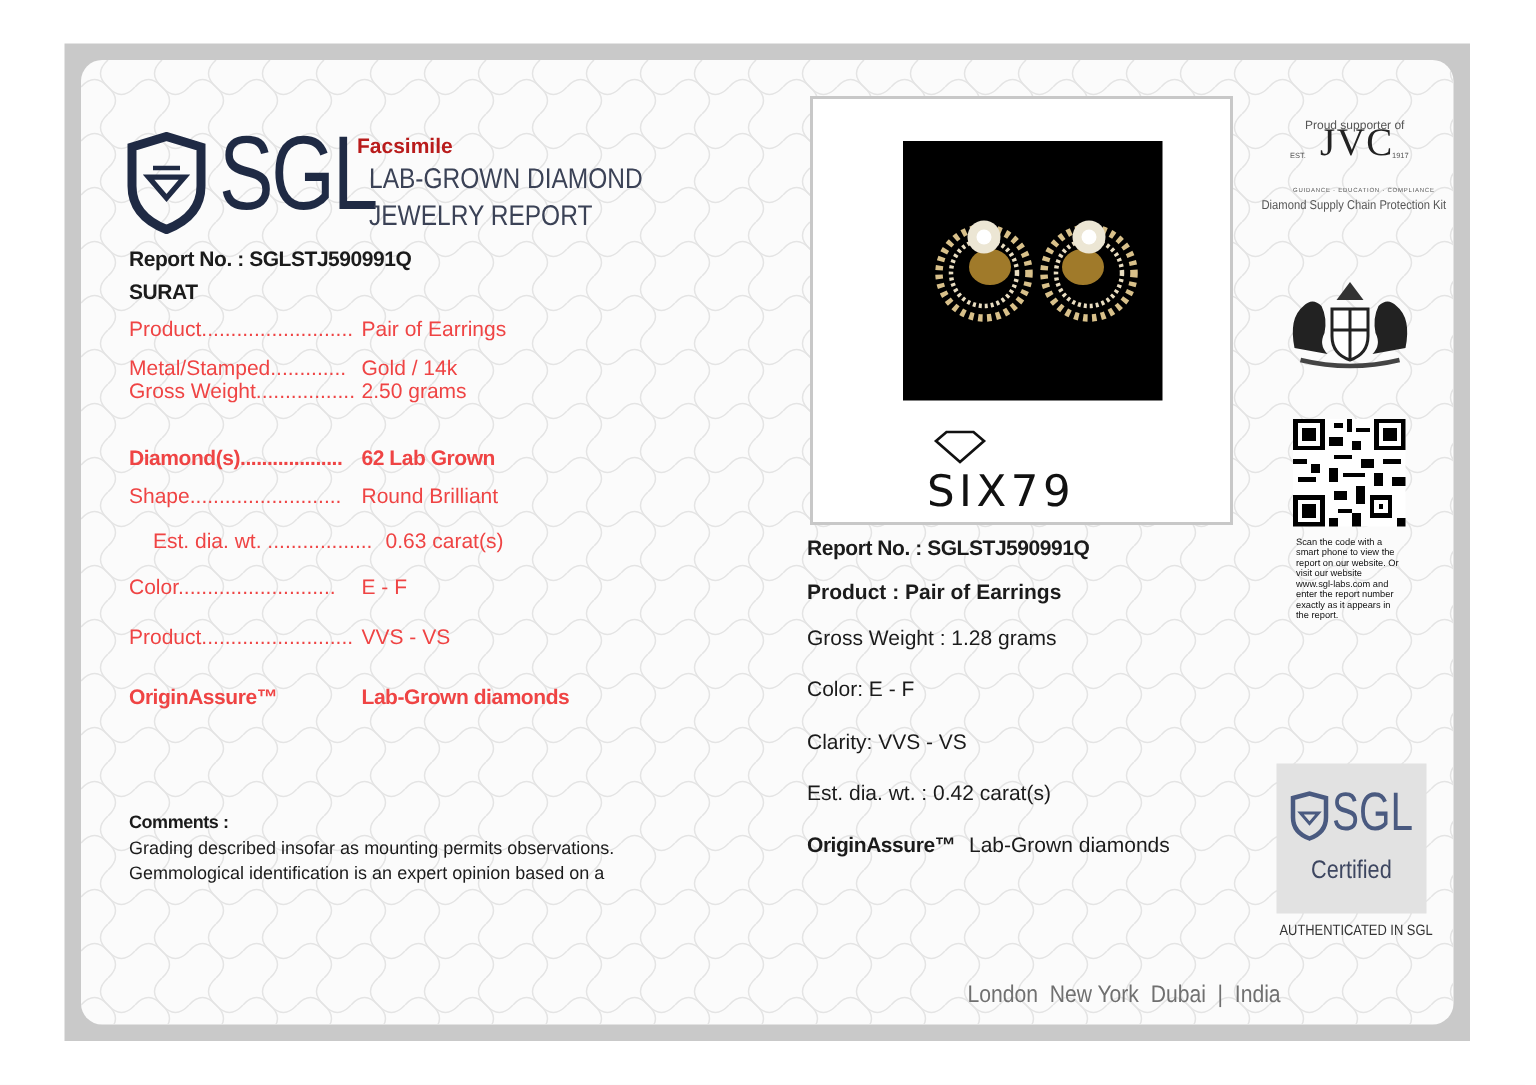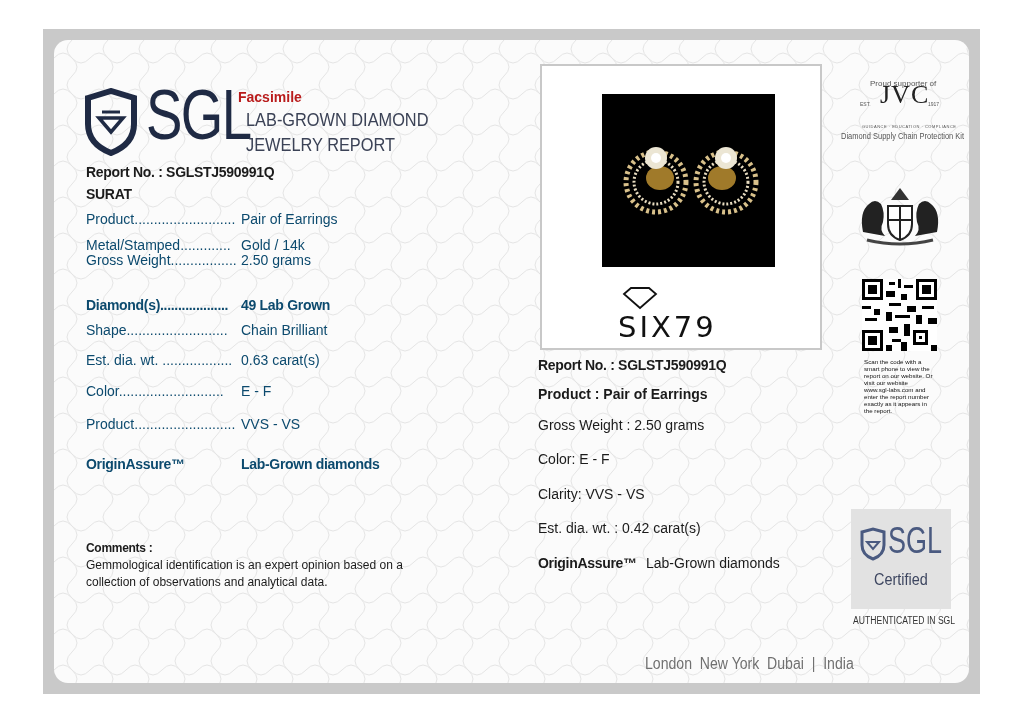--- a/index.html
+++ b/index.html
@@ -10,21 +10,21 @@
   .abs { position:absolute; }
 
   
   .logo-shield { left:80px; top:88px; width:62px; height:68px; }
   .logo-sgl { left:146px; top:80px; font-family:"Liberation Sans", sans-serif; font-size:70px; color:#1f2a44; letter-spacing:-2px; transform:scaleX(0.78); transform-origin:left top; line-height:1; }
   .facsimile { left:238px; top:89px; font-size:14px; font-weight:bold; color:#b91c1c; font-family:"Liberation Sans", sans-serif; }
   .report-title { left:246px; top:107px; font-family:"Liberation Sans", sans-serif; font-size:19px; color:#3b4256; line-height:25px; transform:scaleX(0.86); transform-origin:left top; }
 
   .txt { font-family:"Liberation Sans", sans-serif; font-size:14px; color:#1b1b1b; white-space:nowrap; }
   .bold { font-weight:bold; letter-spacing:-0.3px; }
-  .row { position:absolute; left:86px; font-family:"Liberation Sans", sans-serif; font-size:14px; color:#0c4a6e; white-space:nowrap; }
+  .row { position:absolute; left:86px; font-family:"Liberation Sans", sans-serif; font-size:14px; color:#ef4444; white-space:nowrap; }
   .row .lbl { display:inline-block; }
   .row .val { position:absolute; left:155px; }
   .comments { left:86px; top:540px; font-family:"Liberation Sans", sans-serif; font-size:12px; line-height:17px; color:#1b1b1b; width:330px; }
 
   
   .photo-box { left:540px; top:64px; width:282px; height:286px; background:#ffffff; border:2px solid #c8c8c8; box-sizing:border-box; }
   .photo { left:602px; top:94px; width:173px; height:173px; background:#000; }
   .six79-icon { left:622px; top:286px; width:36px; height:24px; }
   .six79 { left:618px; top:310px; font-family:"DejaVu Sans", sans-serif; font-size:29px; letter-spacing:3px; color:#111; }
 
@@ -81,42 +81,42 @@
 <div class="row" style="top:211px;">
   <span class="lbl">Product..........................</span><span class="val">Pair of Earrings</span>
 </div>
 <div class="row" style="top:237px;">
   <span class="lbl">Metal/Stamped.............</span><span class="val">Gold / 14k</span>
 </div>
 <div class="row" style="top:252px;">
   <span class="lbl">Gross Weight.................</span><span class="val">2.50 grams</span>
 </div>
 <div class="row bold" style="top:297px;">
-  <span class="lbl">Diamond(s)...................</span><span class="val">49 Lab Grown</span>
+  <span class="lbl">Diamond(s)...................</span><span class="val">62 Lab Grown</span>
 </div>
 <div class="row" style="top:322px;">
-  <span class="lbl">Shape..........................</span><span class="val">Chain Brilliant</span>
-</div>
-<div class="row" style="top:352px;">
+  <span class="lbl">Shape..........................</span><span class="val">Round Brilliant</span>
+</div>
+<div class="row" style="top:352px;margin-left:16px;">
   <span class="lbl">Est. dia. wt. ..................</span><span class="val">0.63 carat(s)</span>
 </div>
 <div class="row" style="top:383px;">
   <span class="lbl">Color...........................</span><span class="val">E - F</span>
 </div>
 <div class="row" style="top:416px;">
   <span class="lbl">Product..........................</span><span class="val">VVS - VS</span>
 </div>
 <div class="row bold" style="top:456px;">
   <span class="lbl">OriginAssure™</span><span class="val">Lab-Grown diamonds</span>
 </div>
 
 <div class="abs comments">
   <div class="bold" style="font-size:12px;">Comments :</div>
+  <div>Grading described insofar as mounting permits observations.</div>
   <div>Gemmological identification is an expert opinion based on a</div>
-  <div>collection of observations and analytical data.</div>
 </div>
 
 <div class="abs photo-box"></div>
 <div class="abs photo" title="Pair of gold earrings with lab-grown diamonds">
   <svg width="173" height="173" viewBox="0 0 173 173">
     <g>
       <circle cx="54" cy="88" r="30" fill="none" stroke="#d8c08a" stroke-width="5" stroke-dasharray="3 3"></circle>
       <circle cx="54" cy="88" r="22" fill="none" stroke="#e8dcc0" stroke-width="3" stroke-dasharray="2 2"></circle>
       <ellipse cx="58" cy="84" rx="14" ry="12" fill="#a07a2a"></ellipse>
       <circle cx="54" cy="64" r="11" fill="#ece6d4"></circle>
@@ -131,21 +131,21 @@
     </g>
   </svg>
 </div>
 <svg class="abs six79-icon" viewBox="0 0 36 24">
   <path d="M2 8 L9 2 L27 2 L34 8 L18 22 Z" fill="none" stroke="#111" stroke-width="1.8"></path>
 </svg>
 <div class="abs six79">SIX79</div>
 
 <div class="rtxt bold" style="top:357px;">Report No. : SGLSTJ590991Q</div>
 <div class="rtxt" style="top:386px;font-weight:bold;">Product : Pair of Earrings</div>
-<div class="rtxt" style="top:417px;">Gross Weight : 2.50 grams</div>
+<div class="rtxt" style="top:417px;">Gross Weight : 1.28 grams</div>
 <div class="rtxt" style="top:451px;">Color: E - F</div>
 <div class="rtxt" style="top:486px;">Clarity: VVS - VS</div>
 <div class="rtxt" style="top:520px;">Est. dia. wt. : 0.42 carat(s)</div>
 <div class="rtxt bold" style="top:555px;">OriginAssure™</div>
 <div class="rtxt" style="top:555px;left:646px;">Lab-Grown diamonds</div>
 
 <div class="abs jvc-top">Proud supporter of</div>
 <div class="abs jvc-est">EST.</div>
 <div class="abs jvc">JVC</div>
 <div class="abs jvc-year">1917</div>

